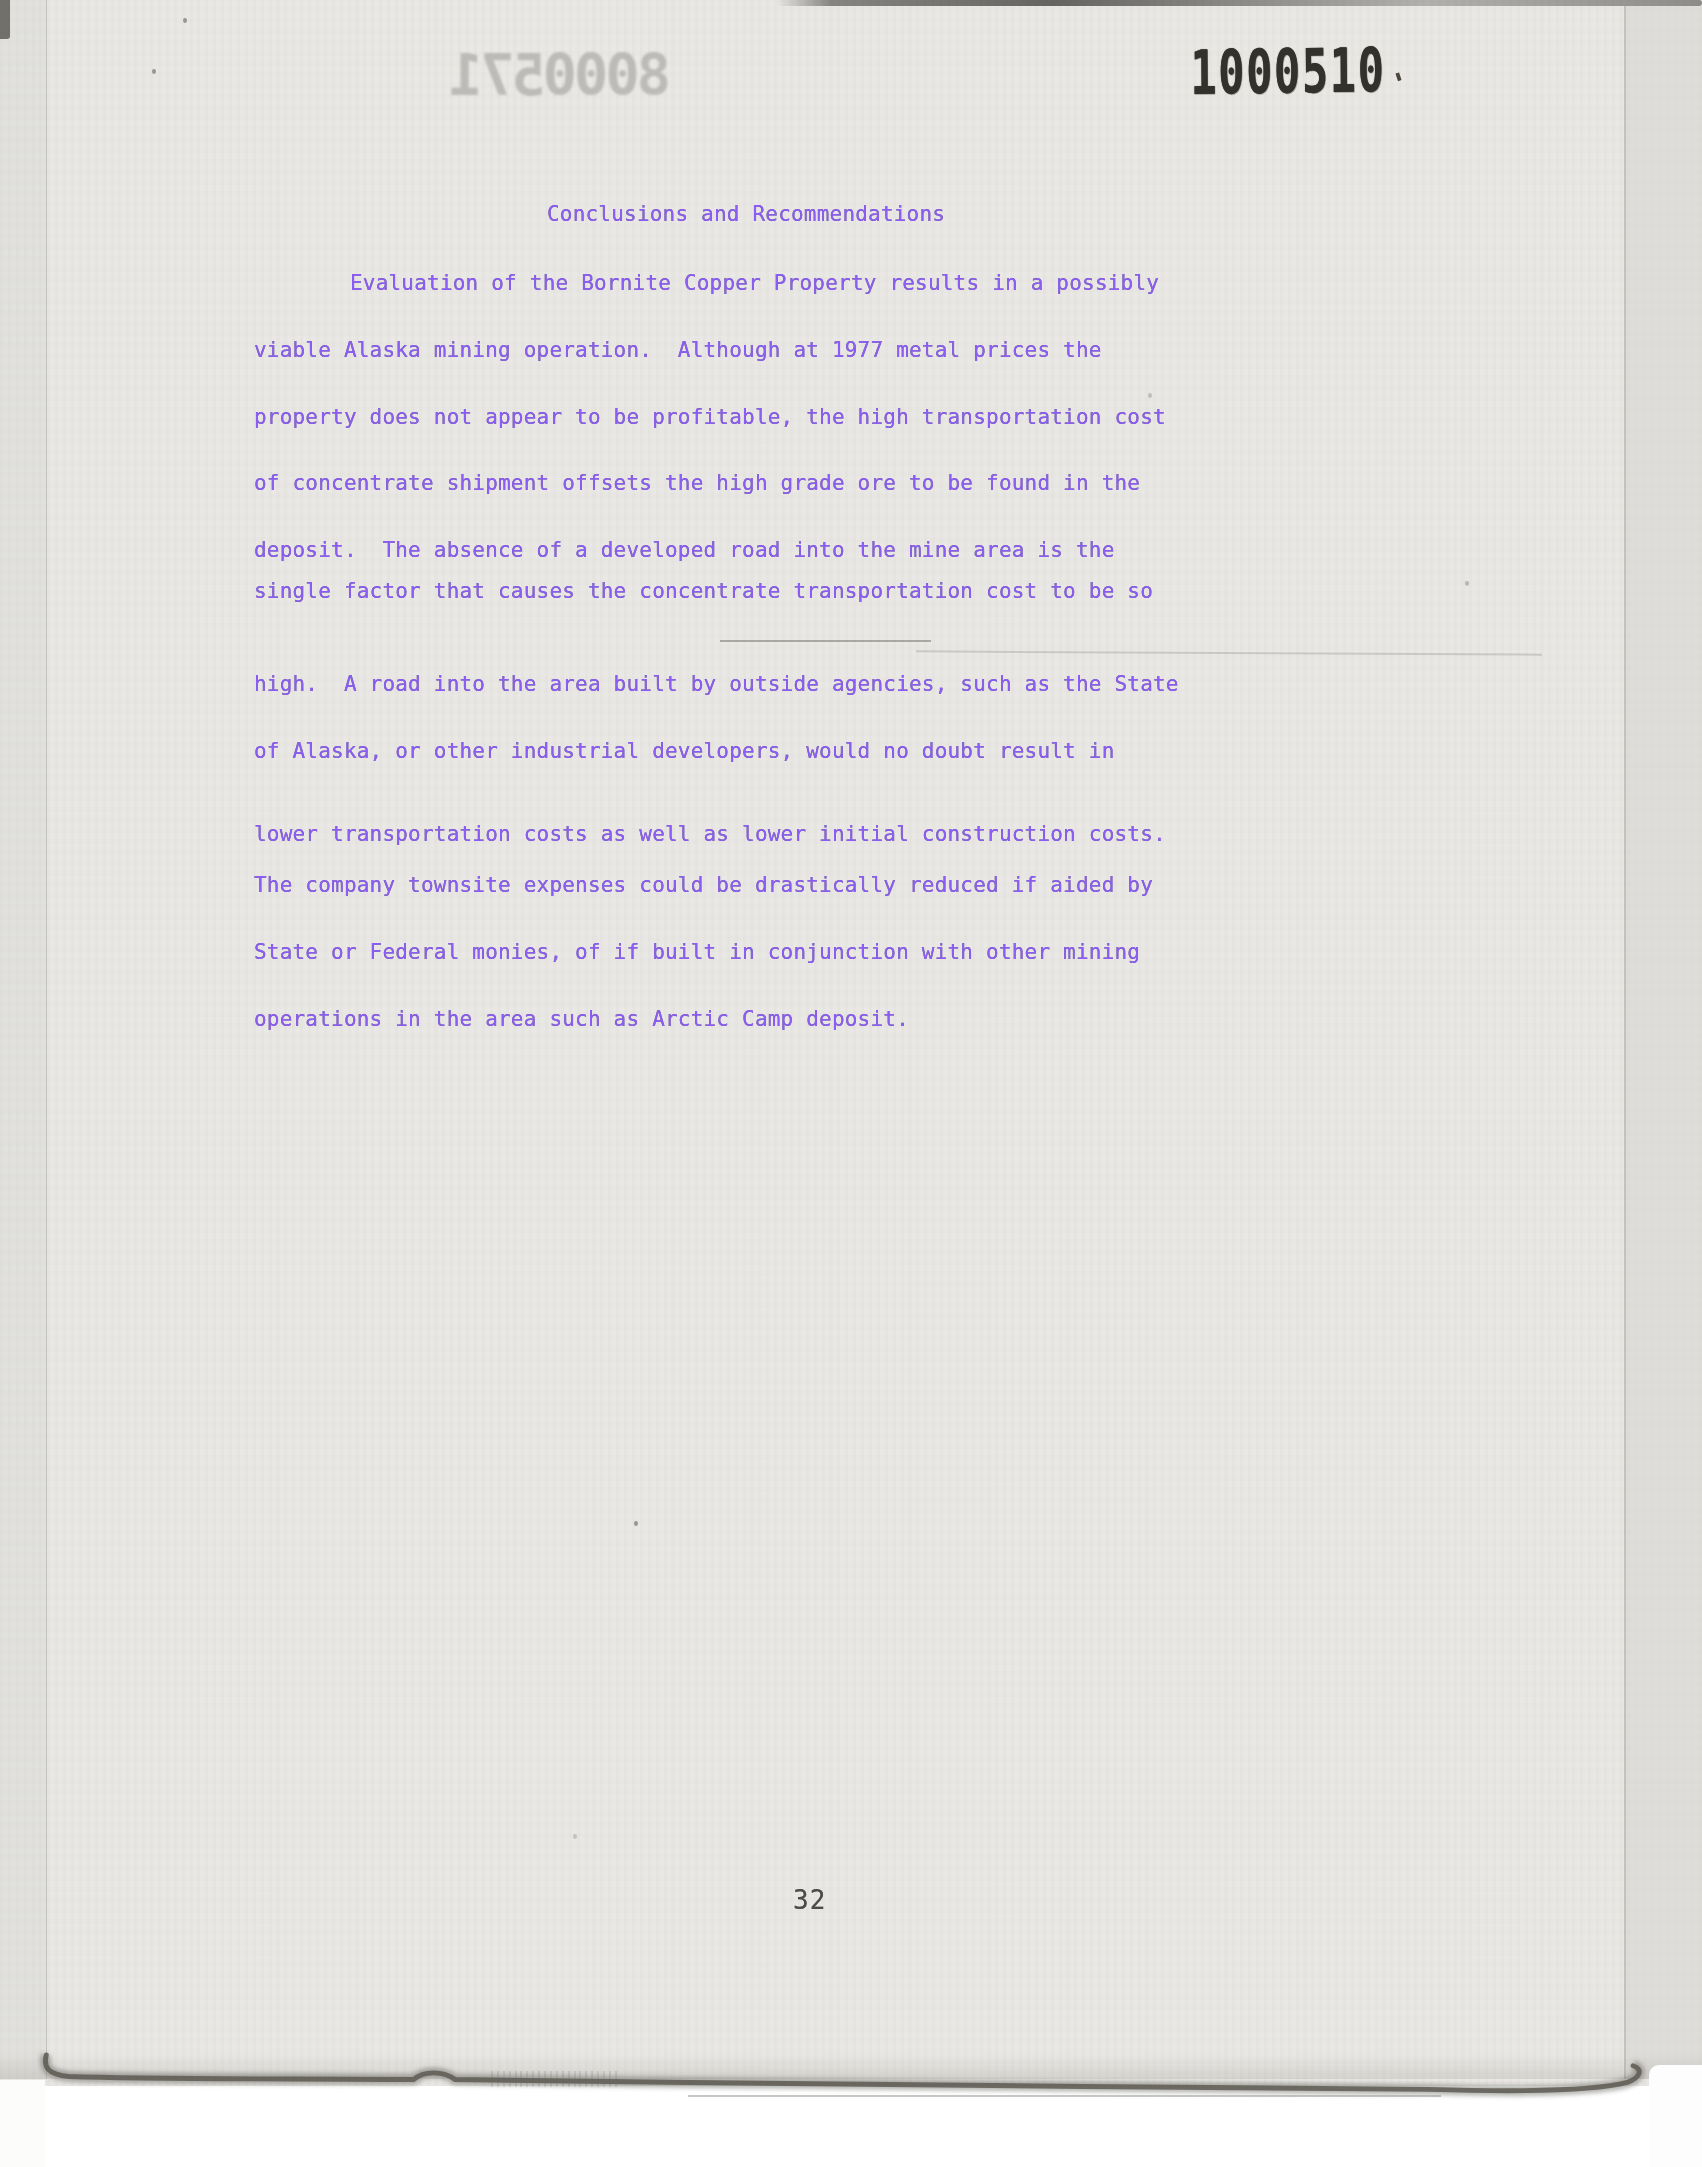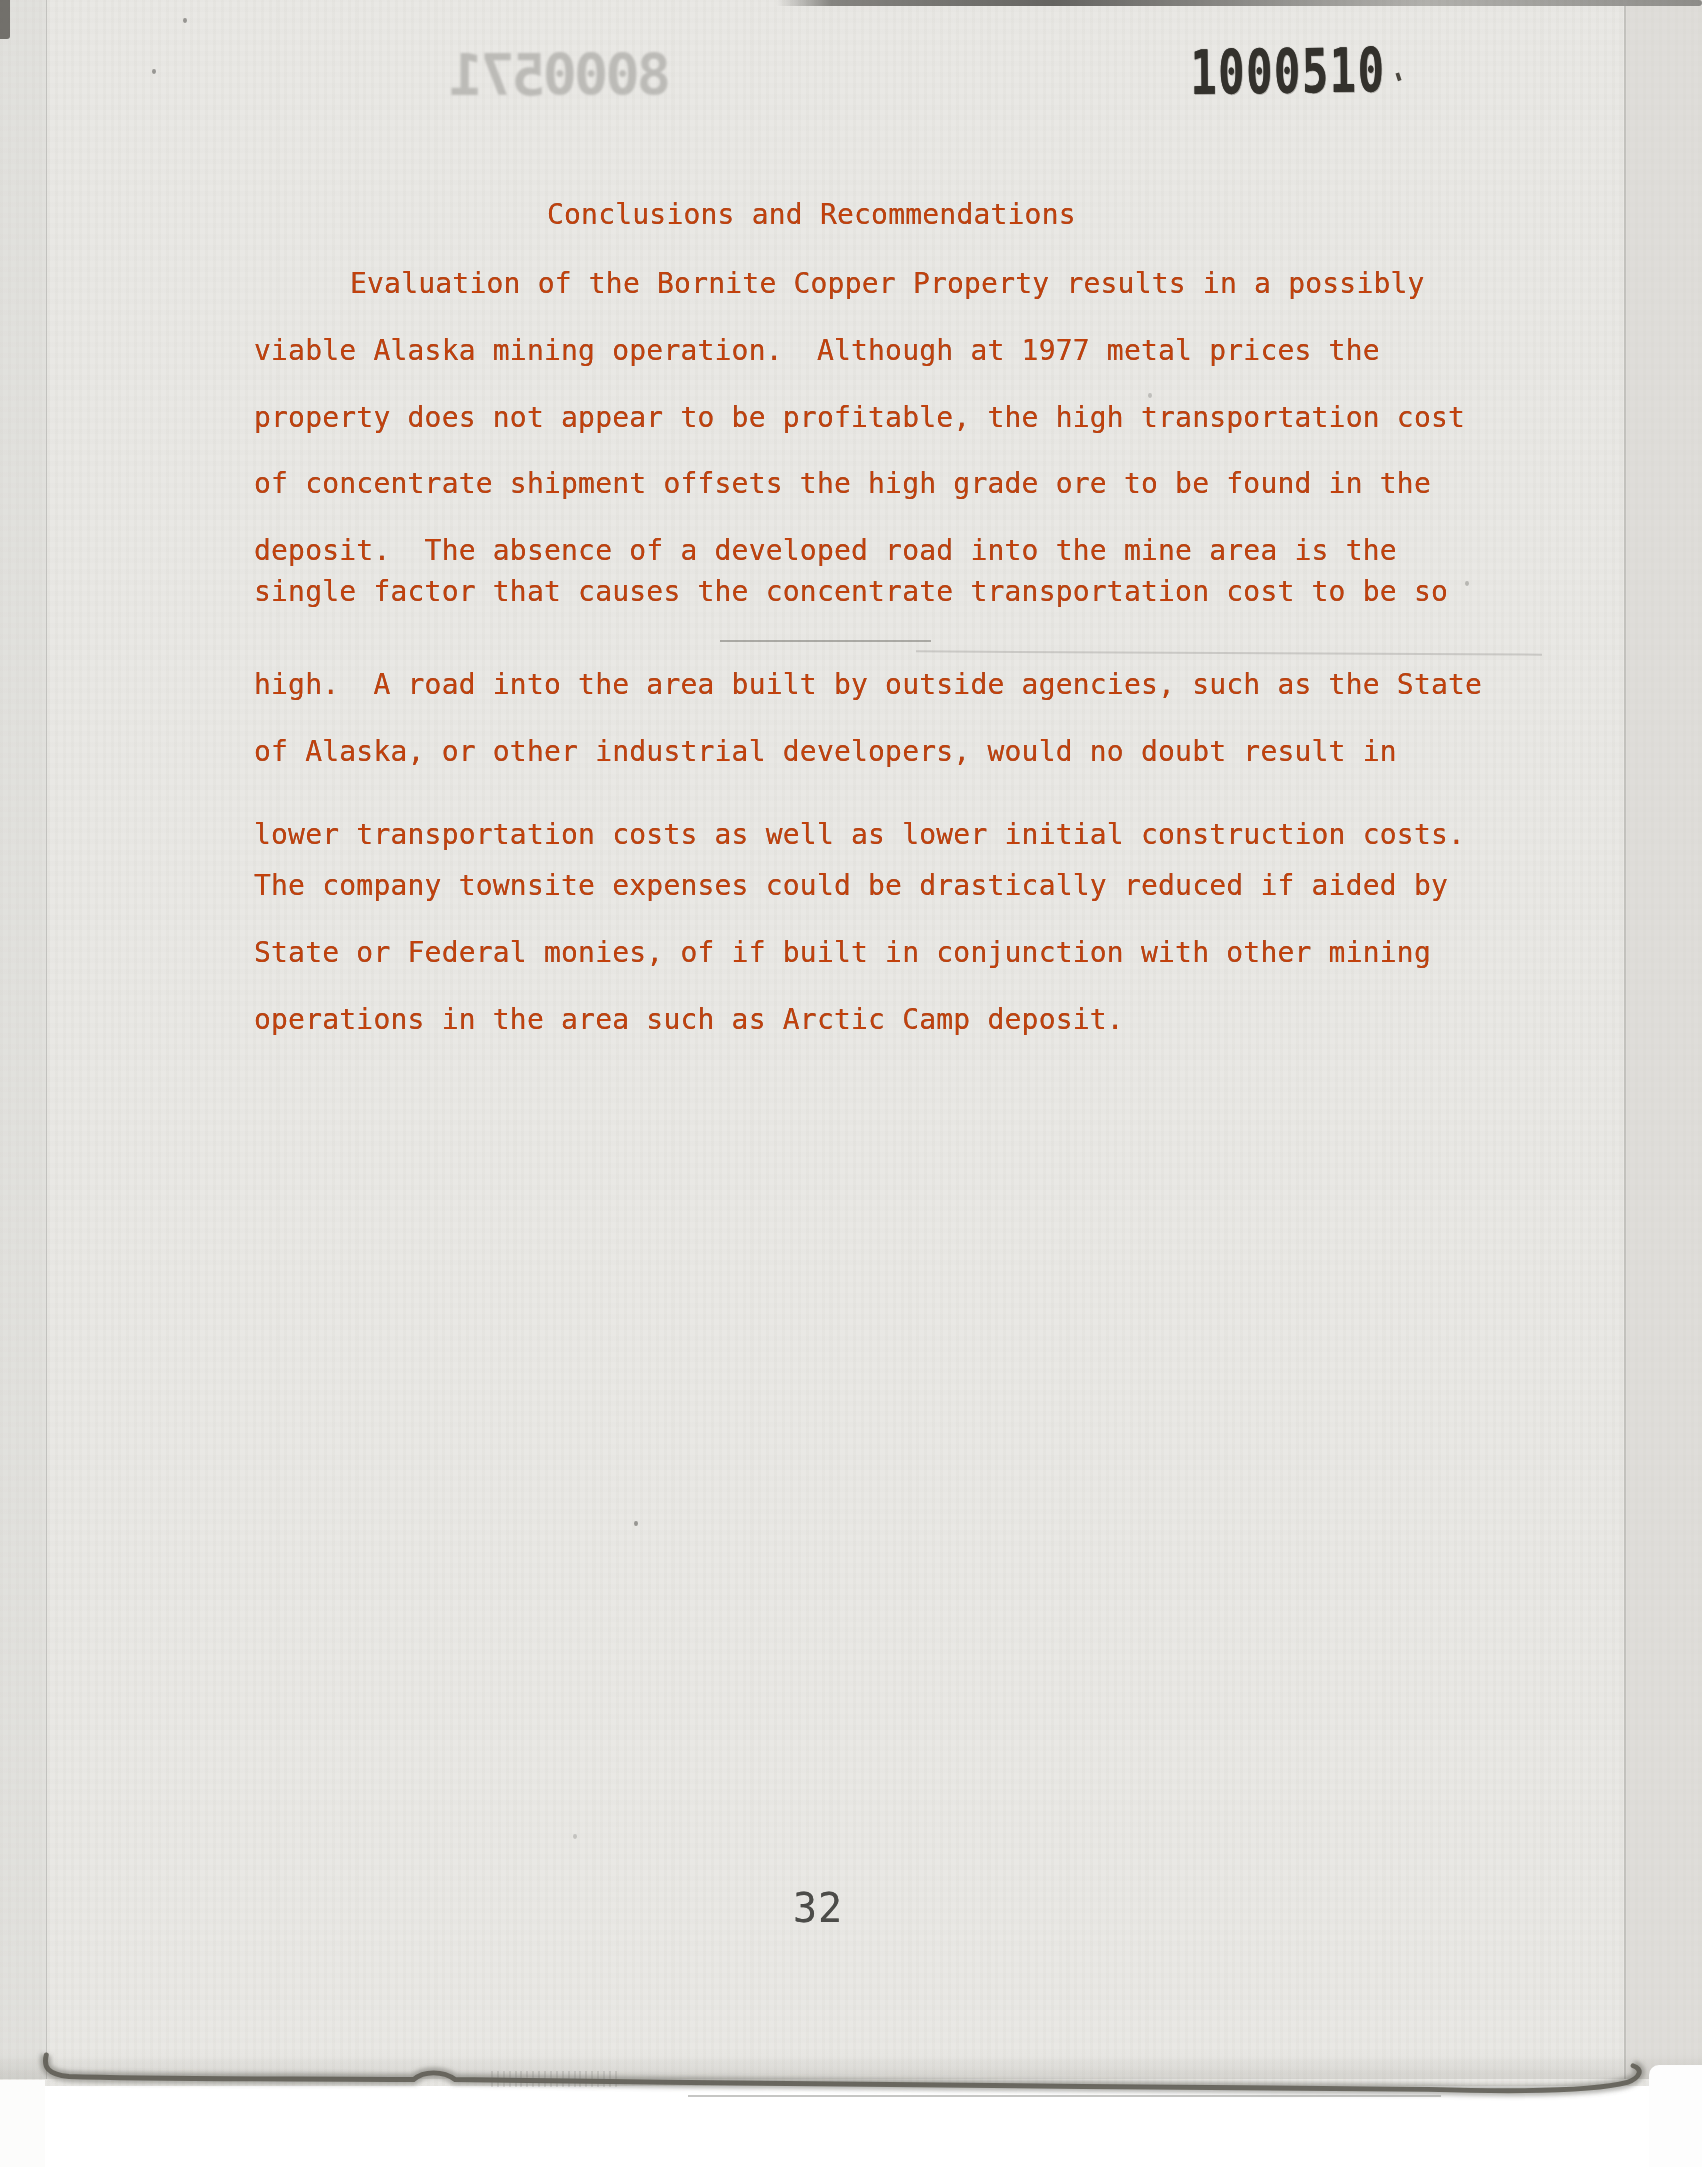--- a/index.html
+++ b/index.html
@@ -34,29 +34,29 @@
   }
   .topright-shadow{
     position:absolute;left:776px;top:0;width:926px;height:5.9px;
     background:linear-gradient(90deg, rgba(100,99,95,0), rgba(100,99,95,0.75) 6%,
       rgba(78,77,74,0.85) 30%, rgba(110,109,105,0.45) 70%, rgba(92,91,88,0.65) 100%);
     border-radius:3px;
   }
   
   .tline{
     position:absolute;left:254px;
-    font-size:28px;line-height:33px;letter-spacing:0.2px;
-    color:#c2410c;white-space:pre;
+    font-size:21px;line-height:33px;letter-spacing:0.2px;
+    color:#8b5cf6;white-space:pre;
     text-shadow:0 0 0.6px rgba(59,59,56,0.75);
   }
   .tline.indent{left:350px;}
   .heading{left:547px;}
   .page-number{
     position:absolute;left:793px;top:1885px;
-    font-size:40px;color:#4c4c49;letter-spacing:1px;
+    font-size:26px;color:#4c4c49;letter-spacing:1px;
     text-shadow:0 0 0.6px rgba(76,76,73,0.7);
   }
   
   .stamp{
     position:absolute;left:1190px;top:42px;
     font-size:61px;font-weight:bold;color:#33312c;
     transform:scale(0.72,1) rotate(-0.6deg);transform-origin:left top;
     letter-spacing:2px;line-height:1;
     text-shadow:0 0 1px rgba(51,49,44,0.85), 1px 1px 0 rgba(51,49,44,0.25);
   }

